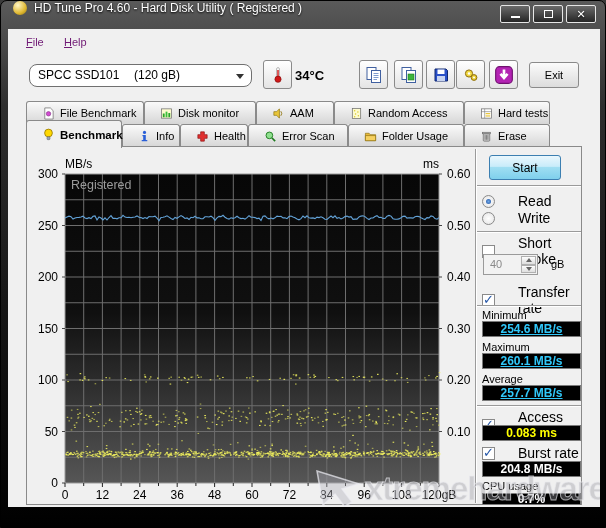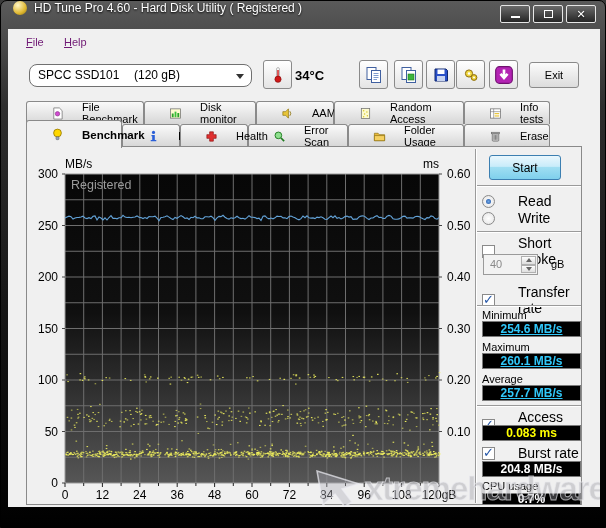--- a/index.html
+++ b/index.html
@@ -34,21 +34,21 @@
               background:linear-gradient(#ffffff,#e4e4e4); border:1px solid #8a8a8a; border-radius:3px;
               display:flex; align-items:center; justify-content:center; }
   .temp-text { position:absolute; left:287px; top:39px; font-size:13px; font-weight:bold; }
   .exit-btn { position:absolute; left:521px; top:33px; width:50px; height:26px;
               background:linear-gradient(#fbfbfb,#dcdcdc); border:1px solid #8a8a8a; border-radius:3px;
               font-size:11px; display:flex; align-items:center; justify-content:center; }
 
   
   .tab { position:absolute; height:23px; background:linear-gradient(#fafafa,#d6d6d6);
          border:1px solid #8a8a8a; border-bottom:none; border-radius:3px 3px 0 0;
-         display:flex; align-items:center; gap:18px; padding-left:24px; font-size:11px; }
+         display:flex; align-items:center; gap:5px; padding-left:15px; font-size:11px; }
   .tab.row1 { top:72px; z-index:1; }
   .tab.row2 { top:95px; z-index:2; }
   .tab.active { top:91px; height:28px; background:#f0f0f0; z-index:6; font-size:11.5px;font-weight:bold; }
   .tab svg { flex:0 0 auto; }
 
   
   .page { position:absolute; left:18px; top:117px; width:556px; height:359px;
           background:#f0f0f0; border:1px solid #8a8a8a; z-index:3; }
   .vsep { position:absolute; left:448px; top:2px; height:354px; border-left:1px solid #9a9a9a; border-right:1px solid #fff; }
   .hsep { position:absolute; left:450px; width:104px; border-top:1px solid #9a9a9a; border-bottom:1px solid #fff; }
@@ -206,21 +206,21 @@
       <span>Random Access</span>
     </div>
     <div class="tab row1" style="left:456px;width:86px">
       <svg width="13" height="13" viewBox="0 0 14 14">
         <rect x="1.5" y="2" width="11" height="10" fill="#fff" stroke="#707070" stroke-width="0.8"></rect>
         <line x1="1.5" y1="5" x2="12.5" y2="5" stroke="#707070" stroke-width="0.6"></line>
         <line x1="5" y1="2" x2="5" y2="12" stroke="#707070" stroke-width="0.6"></line>
         <rect x="6" y="6.5" width="5" height="1.3" fill="#e8c53a"></rect>
           <rect x="6" y="9" width="5" height="1.3" fill="#e8c53a"></rect>
       </svg>
-      <span>Info tests</span>
+      <span>Hard tests</span>
     </div>
 
     <div class="tab row2 active" style="left:18px;width:96px">
       <svg width="13" height="13" viewBox="0 0 14 14">
         <circle cx="7" cy="5.4" r="4.2" fill="#ffd800" stroke="#8a6d00" stroke-width="0.8"></circle>
         <rect x="5.4" y="9.4" width="3.2" height="3.2" rx="1" fill="#9aa4b8" stroke="#5c6370" stroke-width="0.6"></rect>
       </svg>
       <span>Benchmark</span>
     </div>
     <div class="tab row2" style="left:114px;width:58px">

